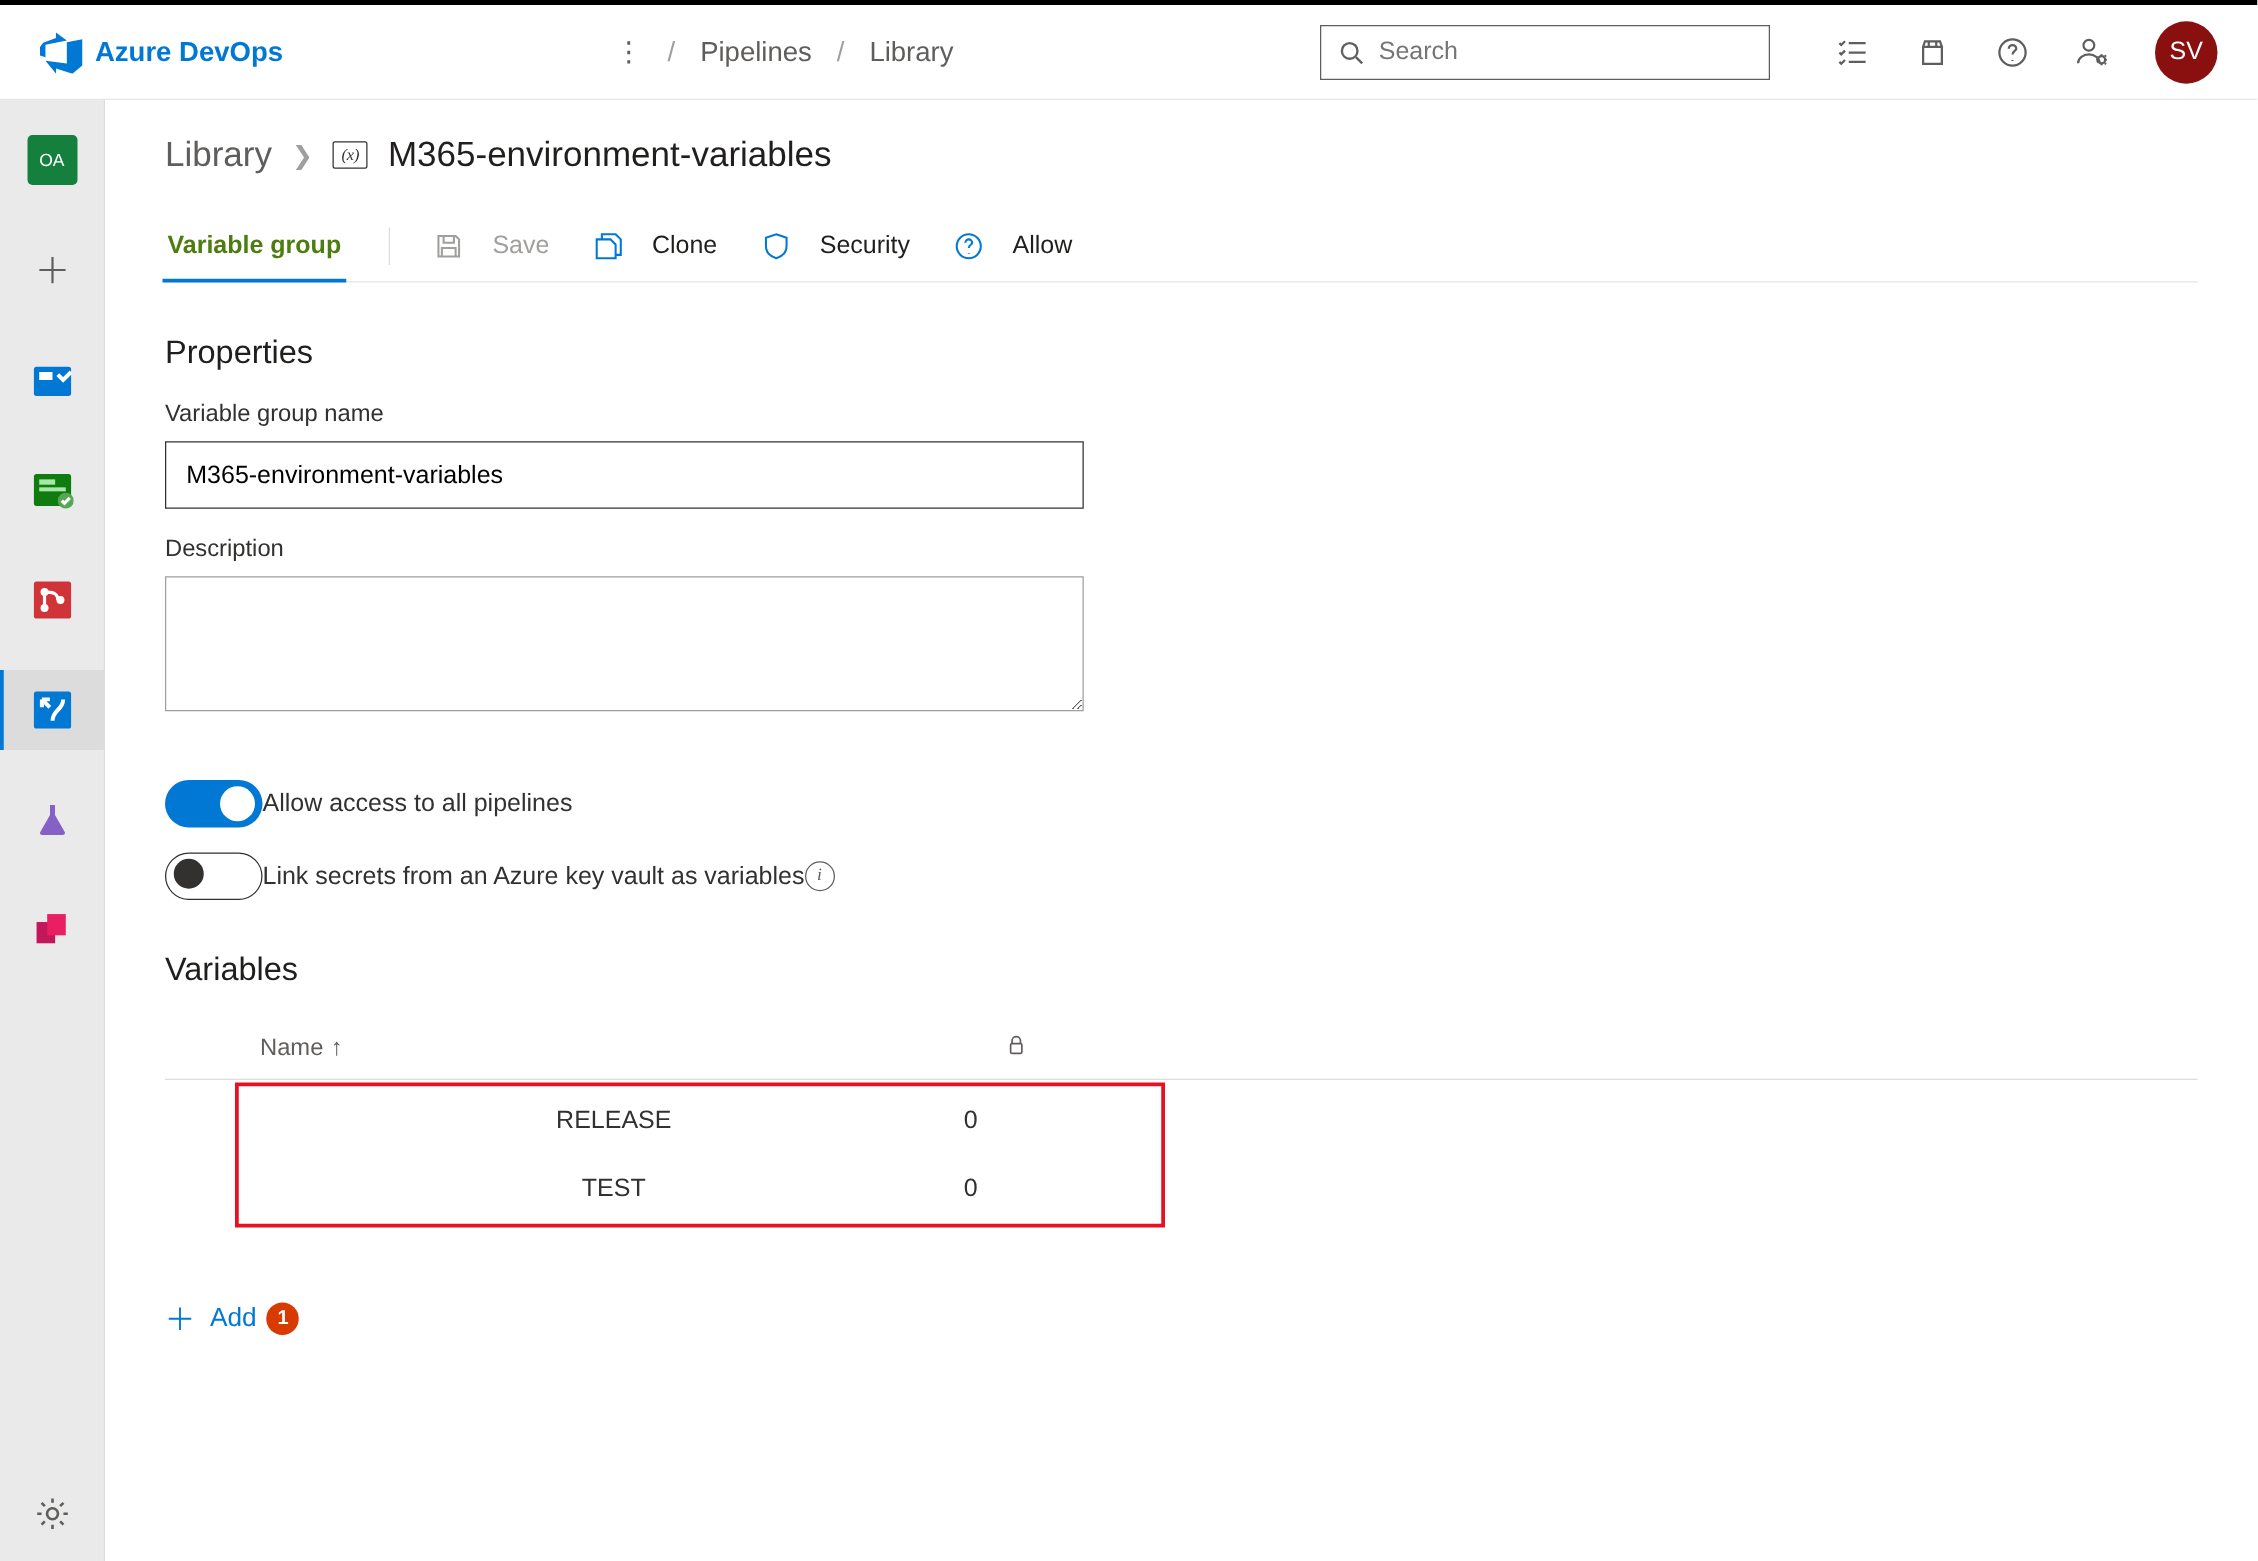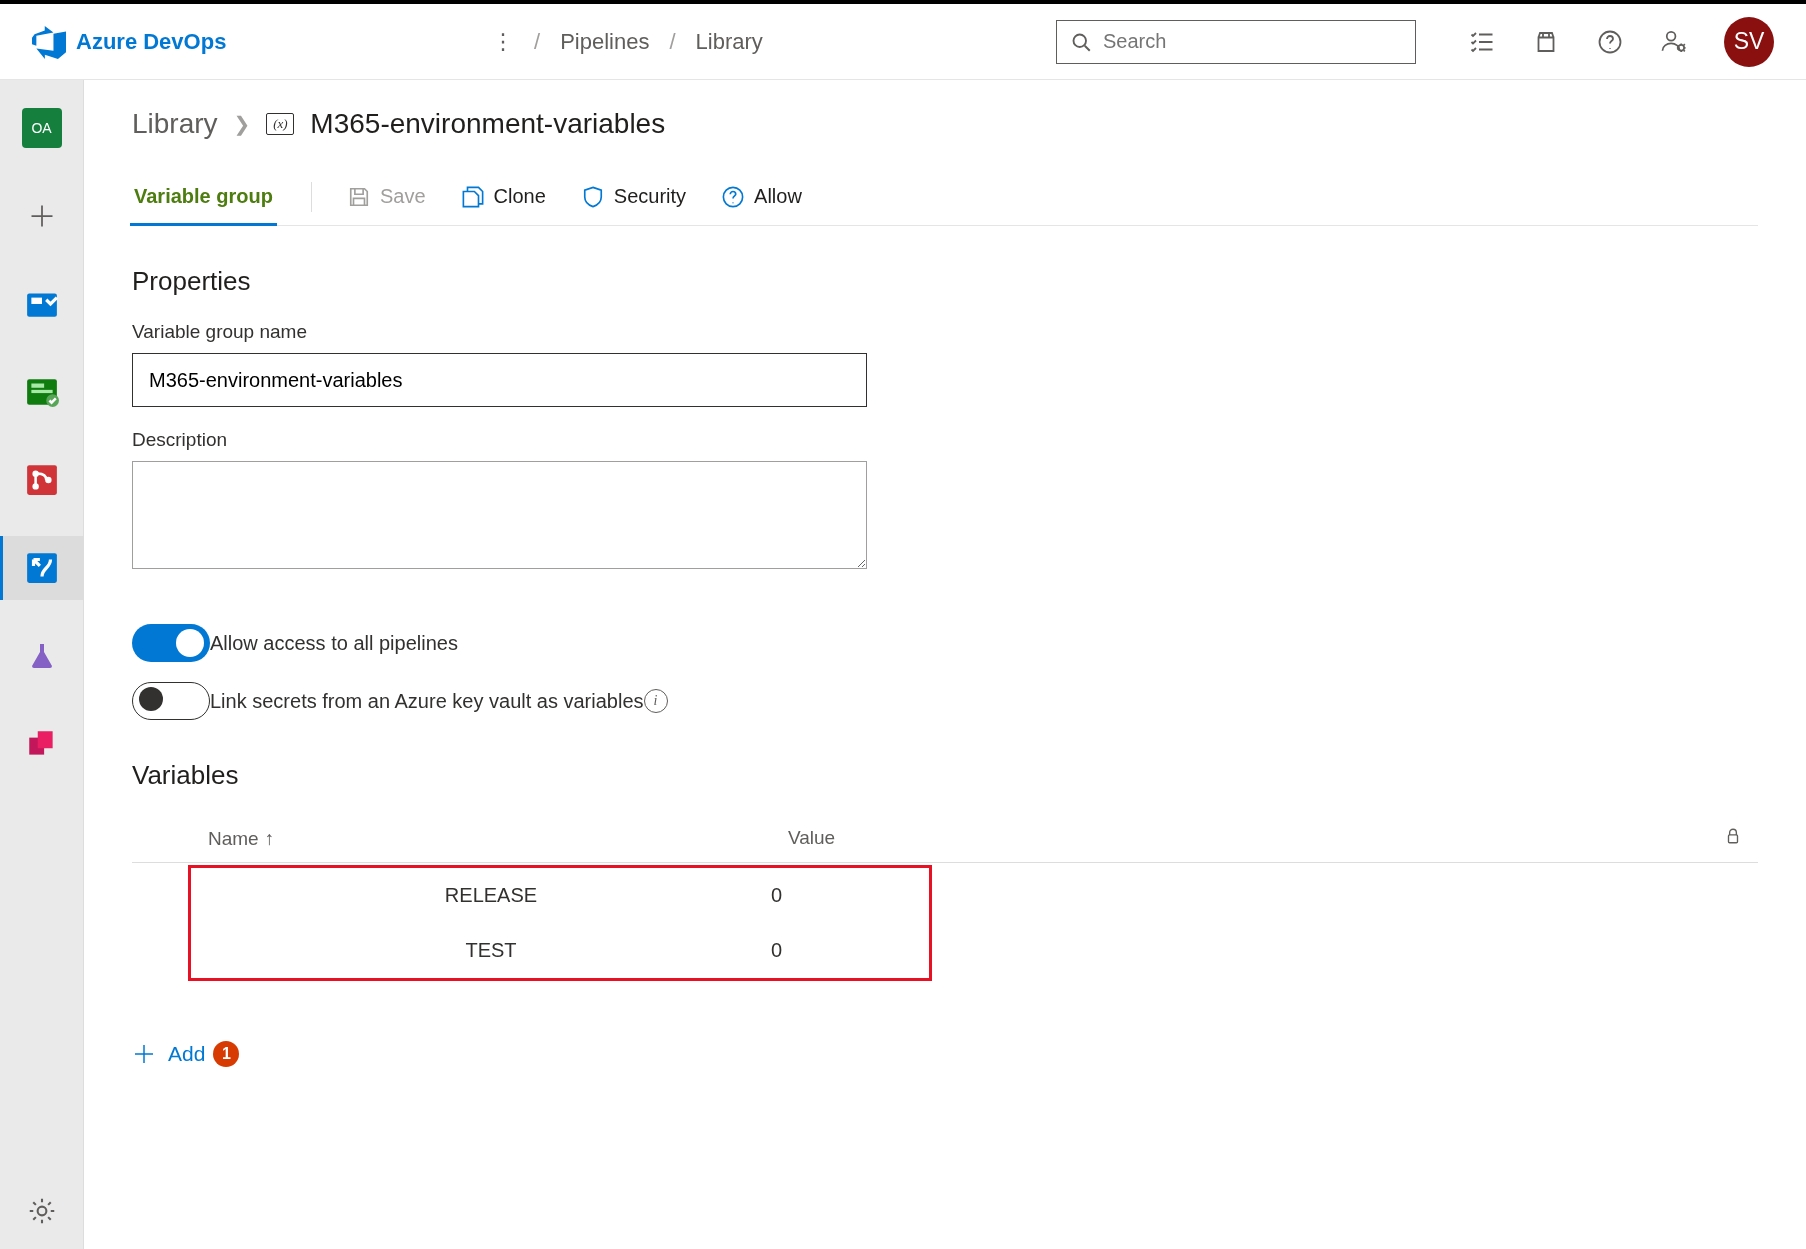--- a/index.html
+++ b/index.html
@@ -95,21 +95,21 @@
     }
     .avatar {
       width: 50px;
       height: 50px;
       border-radius: 50%;
       background: #8a1010;
       color: #fff;
       display: flex;
       align-items: center;
       justify-content: center;
-      font-size: 23px;
+      font-size: 20px;
       font-weight: 400;
       cursor: pointer;
     }
     
     
     .layout {
       display: flex;
       height: calc(100% - 80px);
     }
     
@@ -234,21 +234,21 @@
       background: #0078d4;
     }
     .toolbar-divider {
       width: 1px;
       height: 30px;
       background: #ddd;
     }
     .tool-btn {
       display: flex;
       align-items: center;
-      gap: 10px;
+      gap: 24px;
       font-size: 20px;
       cursor: pointer;
       color: #201f1e;
     }
     .tool-btn.disabled {
       color: #a19f9d;
       cursor: default;
     }
     .tool-btn svg { flex-shrink: 0; }
     
@@ -579,21 +579,20 @@
     </div>
 
     <div class="section-title">Variables</div>
 
     <div class="var-table">
       <div class="var-header">
         <div class="var-col-name">
           <span>Name</span>
           <span>↑</span>
         </div>
-        <div class="var-col-value">Value</div>
         <div class="var-col-lock">
           <svg width="18" height="18" viewBox="0 0 16 16" fill="none" stroke="#605e5c" stroke-width="1.2">
               <rect x="4" y="7" width="8" height="7" rx="1"></rect>
               <path d="M5 7V5a3 3 0 016 0v2"></path>
             </svg>
         </div>
       </div>
       <div class="var-rows">
         <div class="var-row">
           <div class="n">RELEASE</div>

